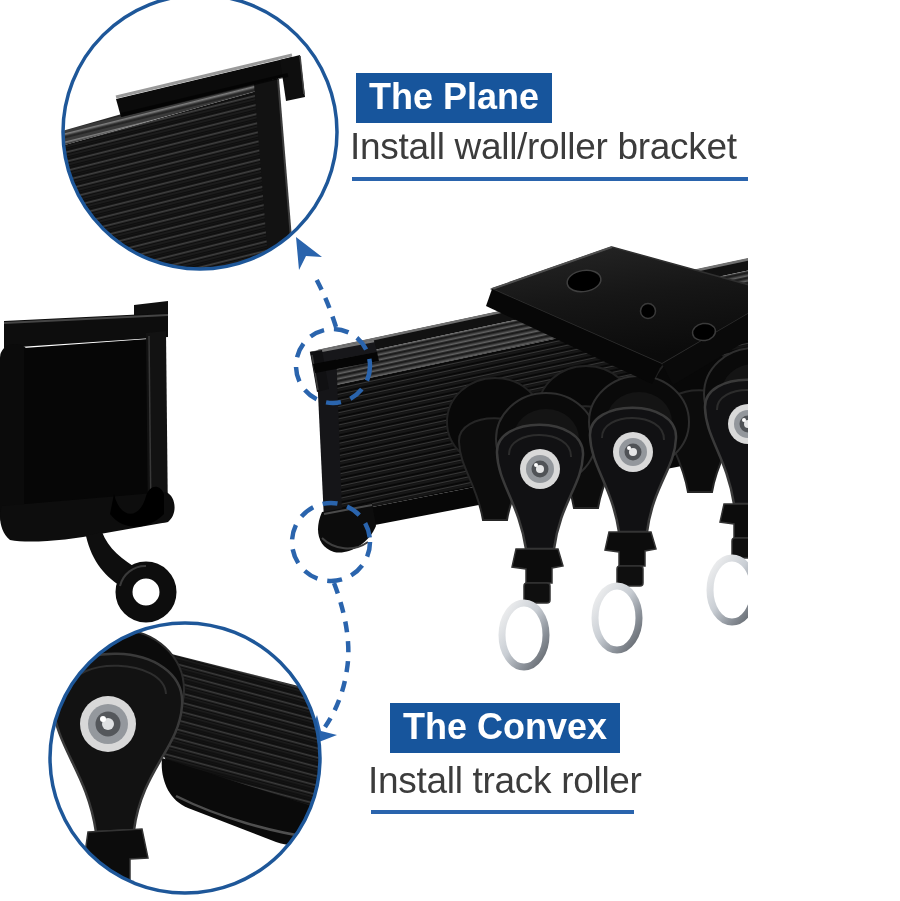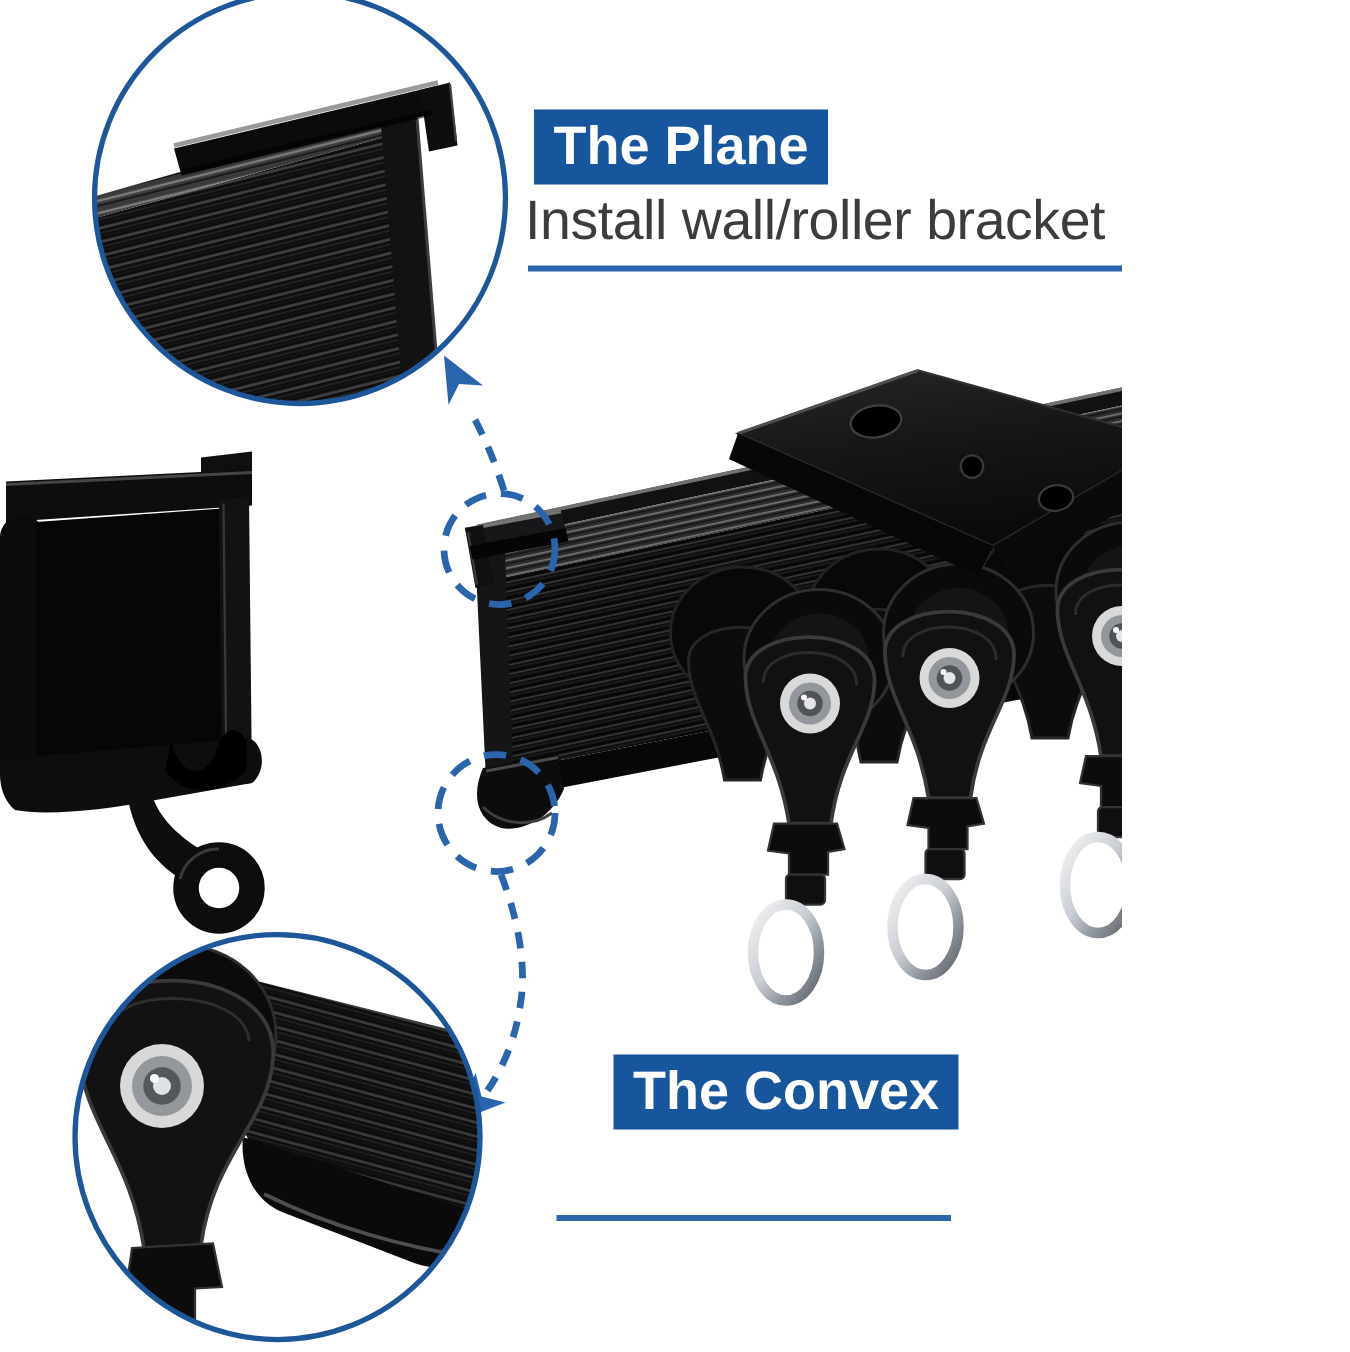--- a/index.html
+++ b/index.html
@@ -201,18 +201,19 @@
     <circle cx="185" cy="758" r="135" fill="none" class="inset-ring" stroke-width="3.5"></circle>
   </g>
 </svg>
 
 <div class="callout" style="left:356px;top:73px;">
   <span class="callout-title">The Plane</span>
 </div>
 <div class="callout-desc" style="left:350px;top:126px;">Install wall/roller bracket</div>
 <div class="callout-underline" style="left:352px;top:177px;width:404px;"></div>
 
-<div class="callout" style="left:389px;top:703px;padding-left:20px;">
+<div class="callout" style="left:370px;top:703px;padding-left:20px;">
   <span class="callout-title">The Convex</span>
 </div>
+<div class="callout-desc" style="left:368px;top:760px;">Install track roller</div>
 <div class="callout-underline" style="left:371px;top:810px;width:263px;"></div>
 
 </div>
 
 </body></html>

